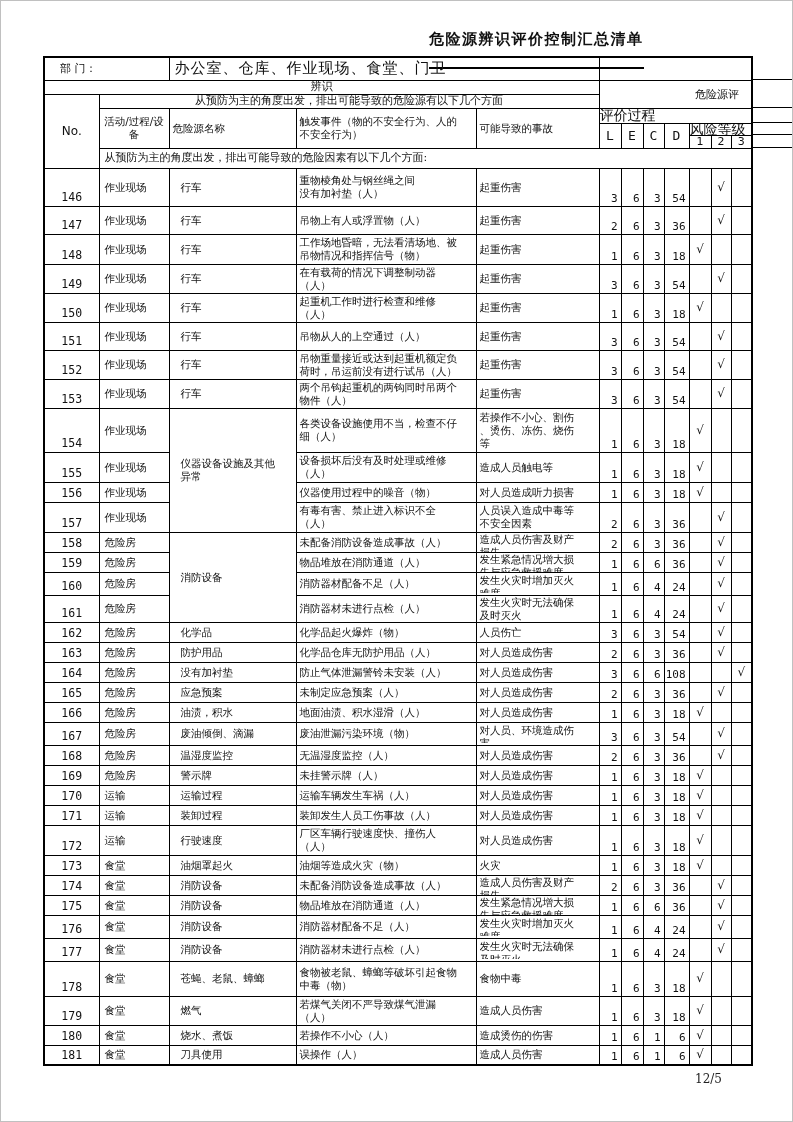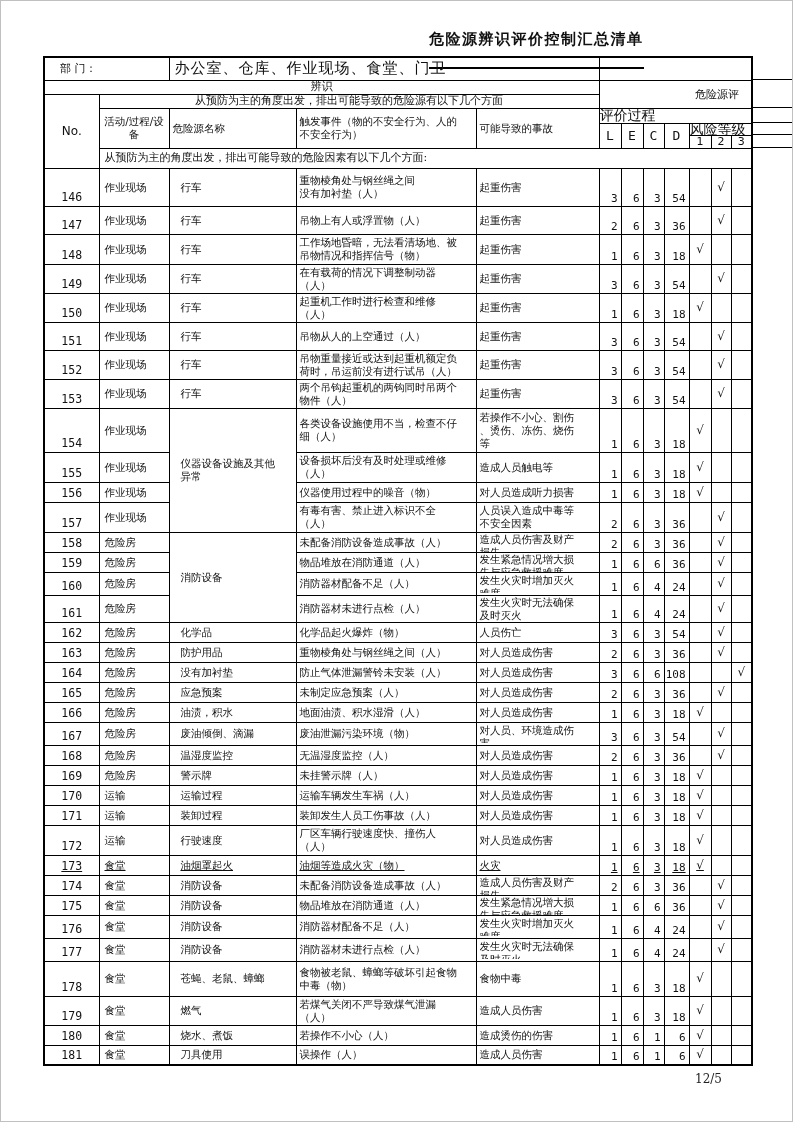--- a/index.html
+++ b/index.html
@@ -393,21 +393,21 @@
           <td class="c-num">3</td>
           <td class="c-num">54</td>
           <td class="c-risk"></td>
           <td class="c-risk"><span>√</span></td>
           <td class="c-risk"></td>
         </tr>
         <tr style="height: 20px;">
           <td class="c-no">163</td>
           <td class="c-act">危险房</td>
           <td class="c-haz pre">防护用品</td>
-          <td class="c-trig pre">重物棱角处与钢丝绳之间（人）</td>
+          <td class="c-trig pre">化学品仓库无防护用品（人）</td>
           <td class="c-acc">
             <div class="accwrap">对人员造成伤害</div>
           </td>
           <td class="c-num">2</td>
           <td class="c-num">6</td>
           <td class="c-num">3</td>
           <td class="c-num">36</td>
           <td class="c-risk"></td>
           <td class="c-risk"><span>√</span></td>
           <td class="c-risk"></td>
@@ -551,21 +551,21 @@
             <div class="accwrap">对人员造成伤害</div>
           </td>
           <td class="c-num">1</td>
           <td class="c-num">6</td>
           <td class="c-num">3</td>
           <td class="c-num">18</td>
           <td class="c-risk"><span>√</span></td>
           <td class="c-risk"></td>
           <td class="c-risk"></td>
         </tr>
-        <tr style="height: 20px; text-decoration: underline;">
+        <tr style="height: 20px;">
           <td class="c-no">173</td>
           <td class="c-act">食堂</td>
           <td class="c-haz pre">油烟罩起火</td>
           <td class="c-trig pre">油烟等造成火灾（物）</td>
           <td class="c-acc">
             <div class="accwrap">火灾</div>
           </td>
           <td class="c-num">1</td>
           <td class="c-num">6</td>
           <td class="c-num">3</td>

